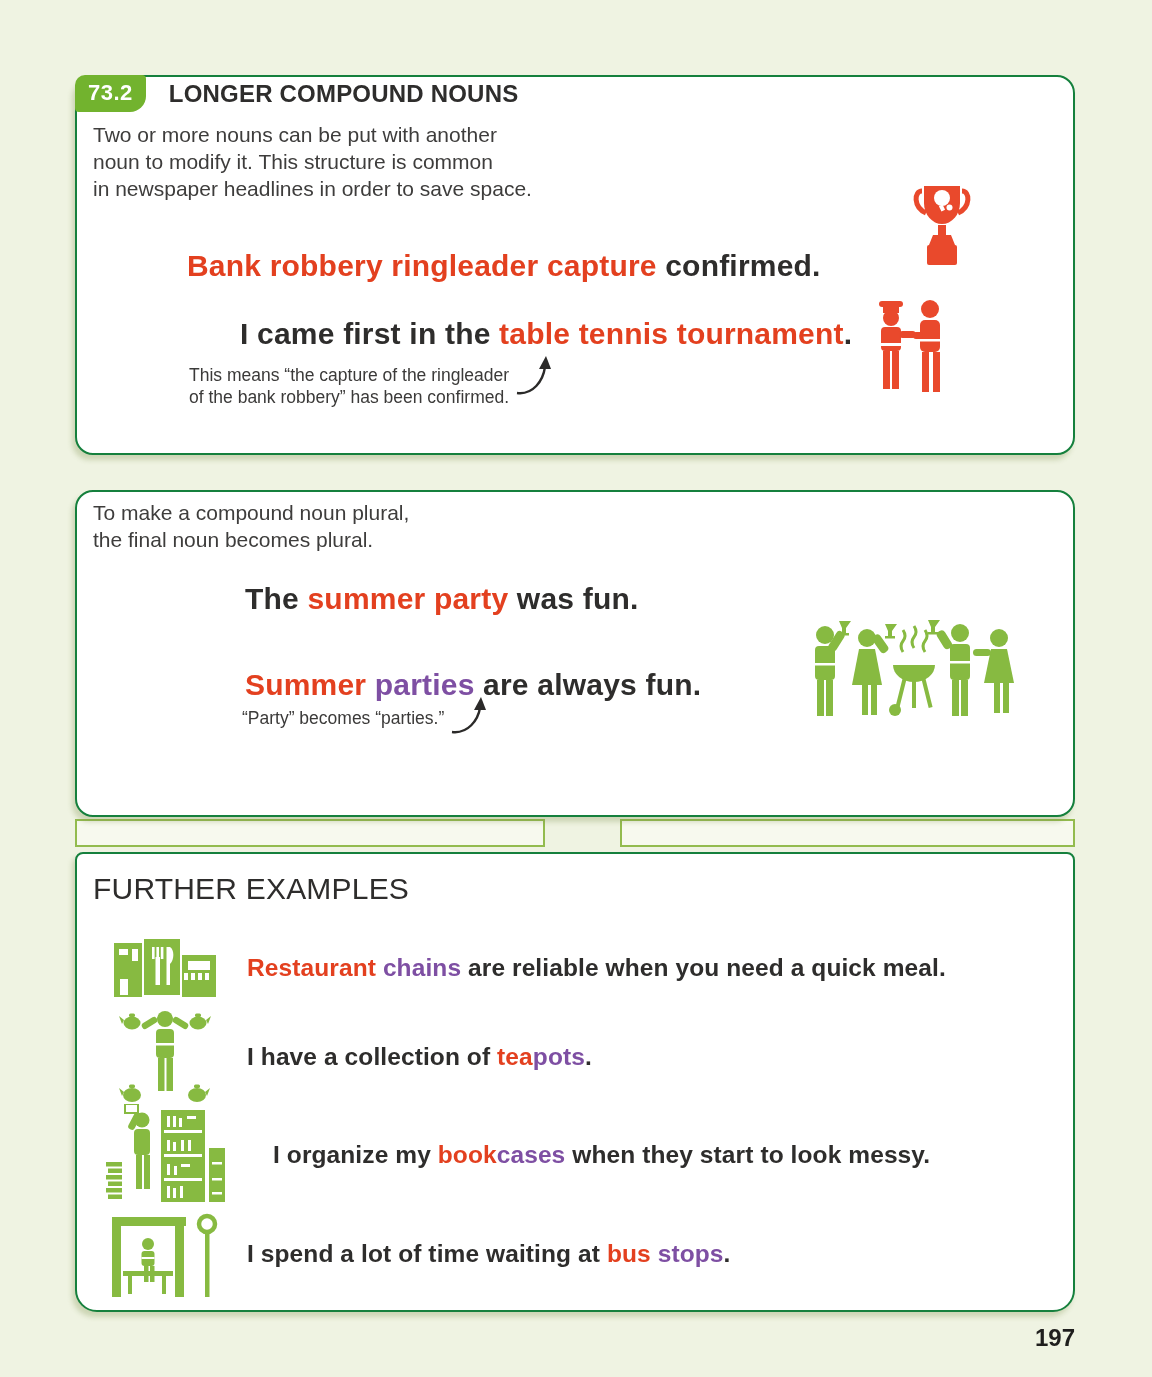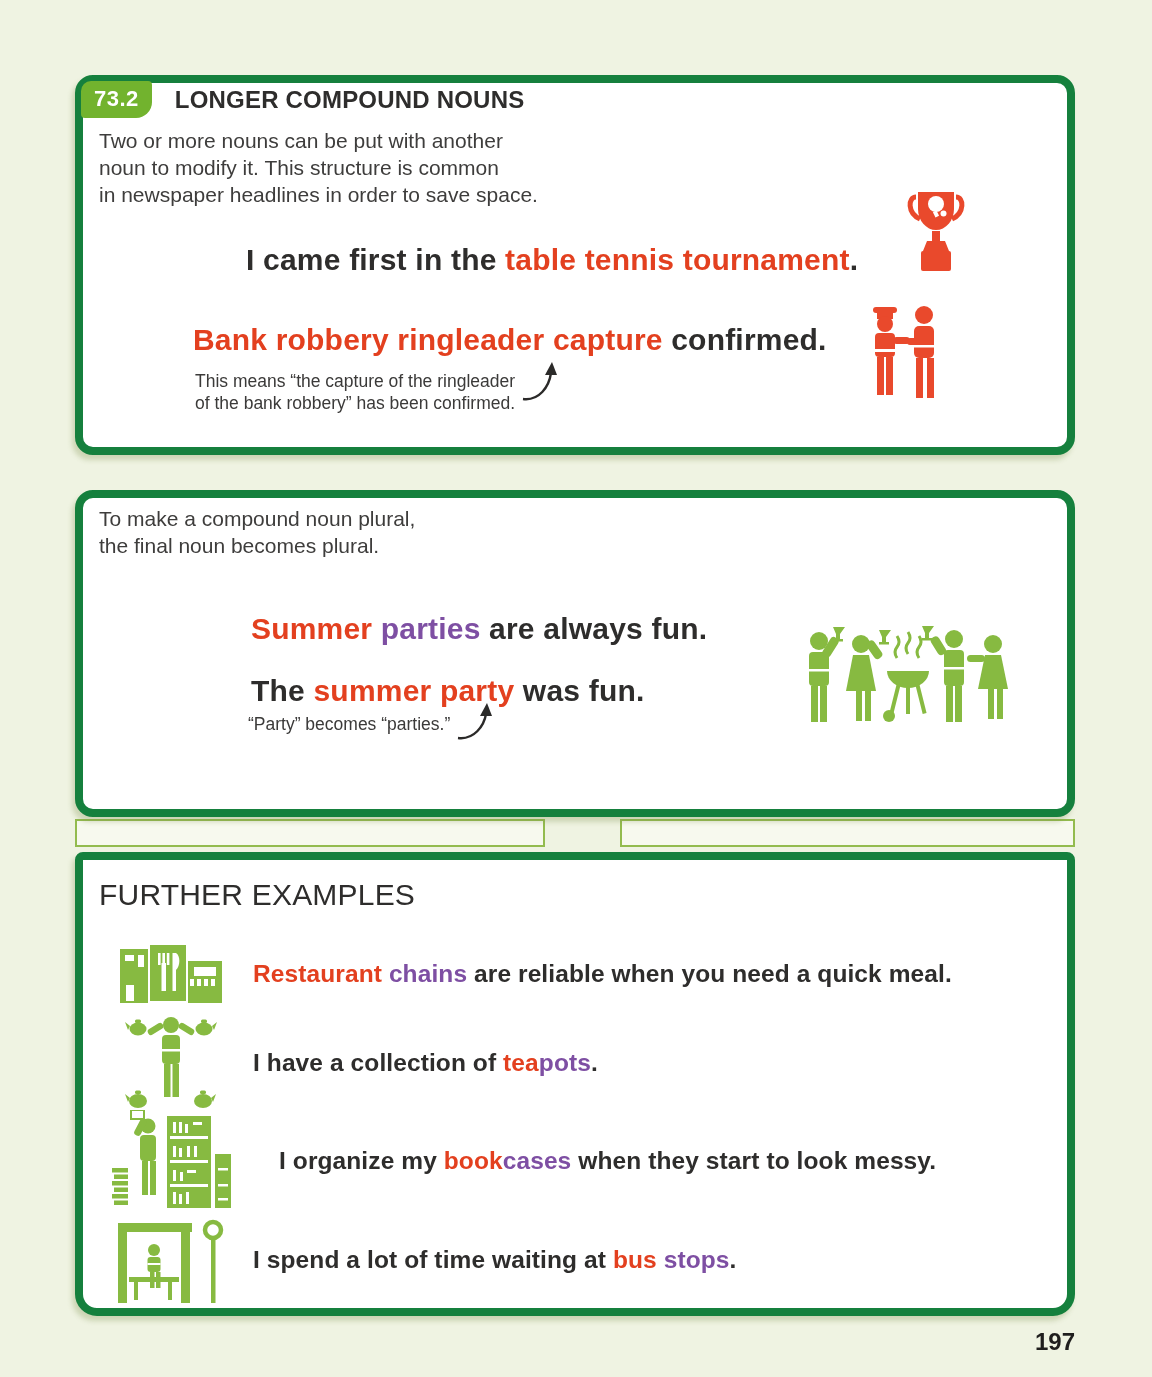--- a/index.html
+++ b/index.html
@@ -9,21 +9,21 @@
     font-family:"Liberation Sans", sans-serif;
     position:relative;
     overflow:hidden;
   }
   .page{padding-top:75px;}
   .panel{
     width:1000px;
     margin-left:75px;
     box-sizing:border-box;
     background:#ffffff;
-    border:8px solid #15803d;
+    border:2px solid #15803d;
     border-radius:18px;
     box-shadow:-3px 5px 5px rgba(125,145,75,.30);
     position:relative;
     z-index:2;
   }
   .panel1{min-height:380px;}
   .panel2{min-height:327px;margin-top:35px;}
   .panel3{min-height:460px;border-radius:8px 8px 22px 22px;margin-top:5px;}
   .header-row{display:flex;align-items:center;position:relative;left:-2px;top:-2px;}
   .badge{
@@ -100,22 +100,22 @@
 
   <div class="panel panel1">
     <div class="header-row">
       <div class="badge">73.2</div>
       <div class="panel-title">LONGER COMPOUND NOUNS</div>
     </div>
     <p class="intro">Two or more nouns can be put with another
 noun to modify it. This structure is common
 in newspaper headlines in order to save space.</p>
 
+    <div class="example ex1-2"><span class="seg-red">Bank robbery ringleader capture</span><span class="seg-dark"> confirmed.</span></div>
     <div class="example ex1-1"><span class="seg-dark">I came first in the </span><span class="seg-red">table tennis tournament</span><span class="seg-dark">.</span></div>
-    <div class="example ex1-2"><span class="seg-red">Bank robbery ringleader capture</span><span class="seg-dark"> confirmed.</span></div>
 
     <div class="caption-row cap1">
       <div class="caption">This means “the capture of the ringleader
 of the bank robbery” has been confirmed.</div>
       <svg class="arrow" width="40" height="46" viewBox="0 0 40 46">
         <path d="M2,40 C18,42 28,28 30,14" stroke="#2b2a29" stroke-width="2.4" fill="none"></path>
         <polygon points="24,16 31,3 36,16" fill="#2b2a29"></polygon>
       </svg>
     </div>
 
@@ -150,22 +150,22 @@
       </g>
       <rect x="8" y="48" width="20" height="3" fill="#ffffff"></rect>
       <rect x="47" y="44" width="20" height="2.5" fill="#ffffff"></rect>
     </svg>
   </div>
 
   <div class="panel panel2">
     <p class="intro">To make a compound noun plural,
 the final noun becomes plural.</p>
 
+    <div class="example ex2-1"><span class="seg-dark">The </span><span class="seg-red">summer party</span><span class="seg-dark"> was fun.</span></div>
     <div class="example ex2-2"><span class="seg-red">Summer</span><span class="seg-purple"> parties</span><span class="seg-dark"> are always fun.</span></div>
-    <div class="example ex2-1"><span class="seg-dark">The </span><span class="seg-red">summer party</span><span class="seg-dark"> was fun.</span></div>
 
     <div class="caption-row cap2">
       <div class="caption">“Party” becomes “parties.”</div>
       <svg class="arrow" width="40" height="42" viewBox="0 0 40 42">
         <path d="M2,36 C18,38 28,24 30,12" stroke="#2b2a29" stroke-width="2.4" fill="none"></path>
         <polygon points="24,14 31,1 36,14" fill="#2b2a29"></polygon>
       </svg>
     </div>
 
     <svg class="abs-icon party-pos" width="215" height="122" viewBox="0 0 215 122">

